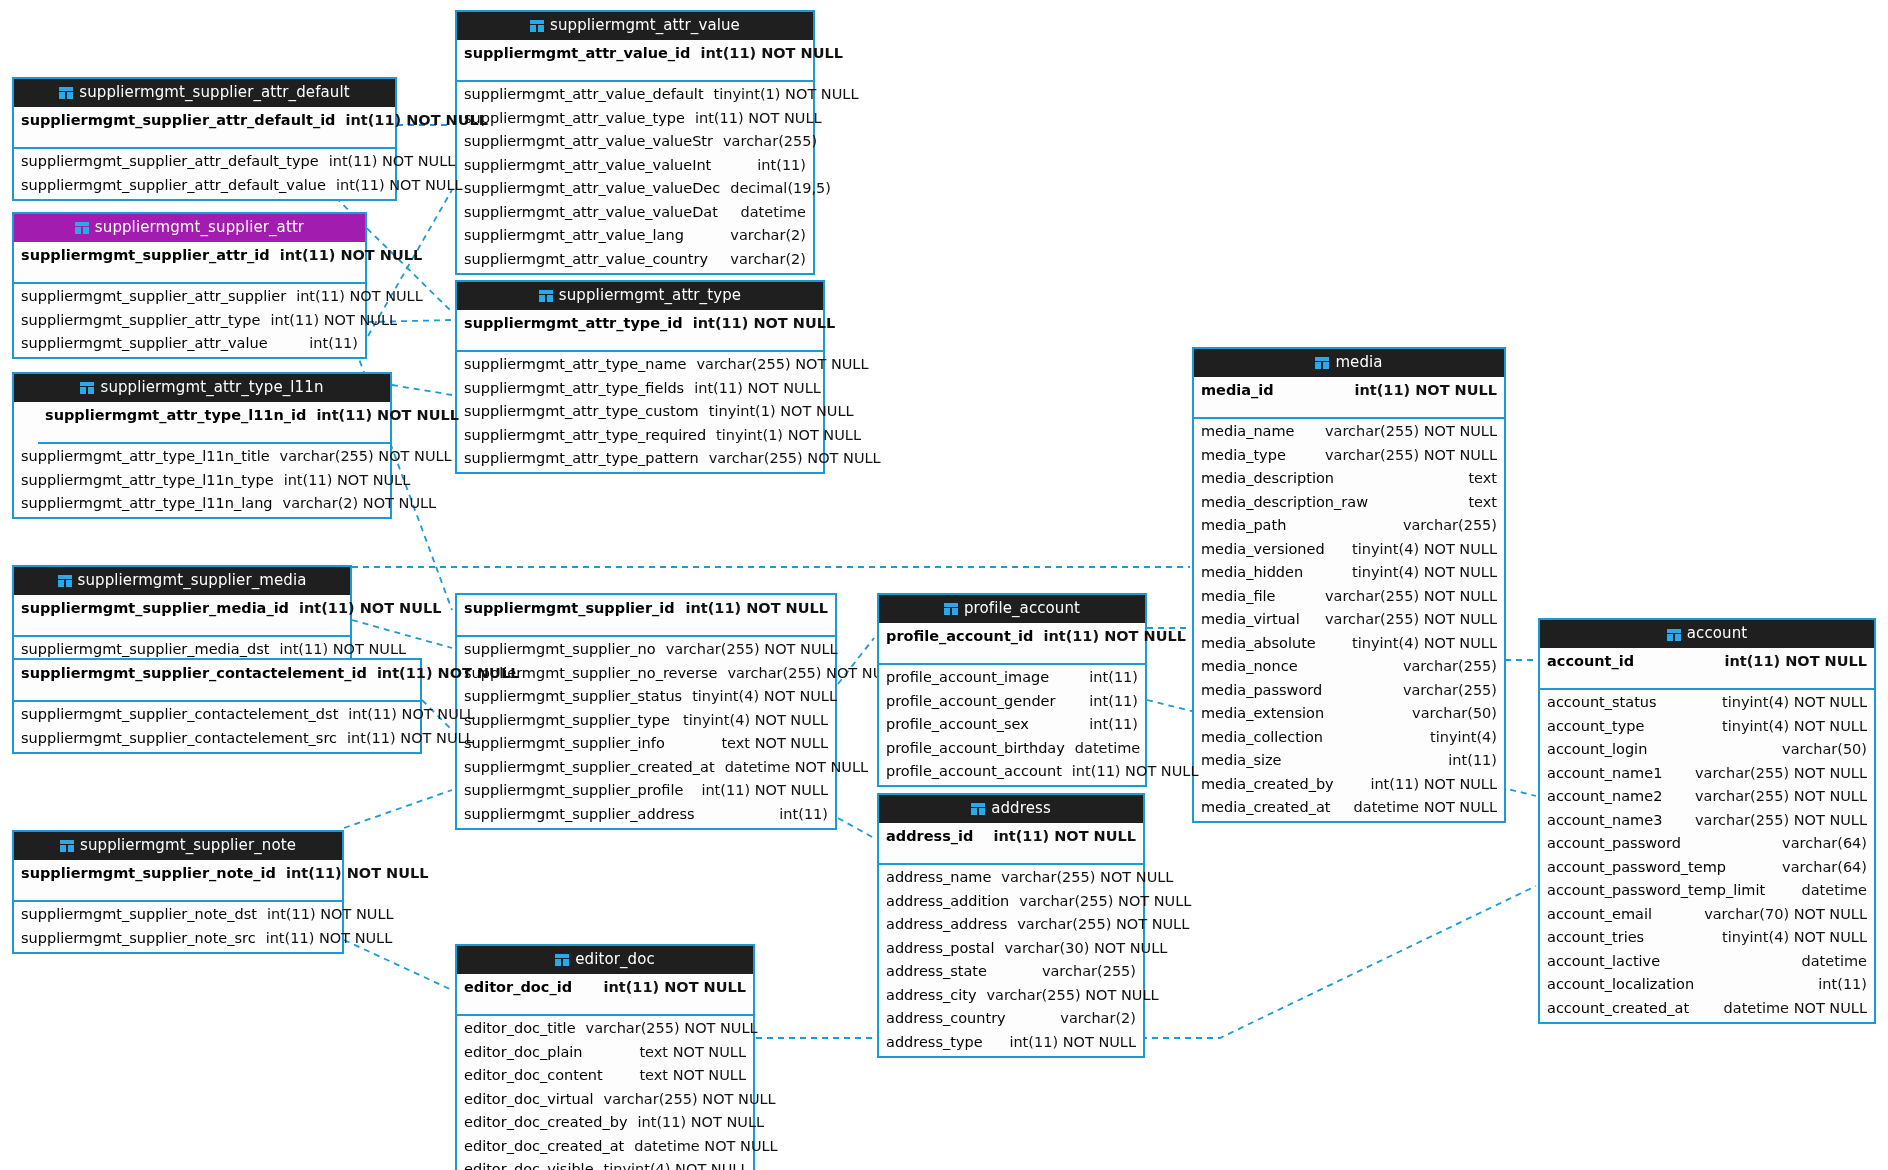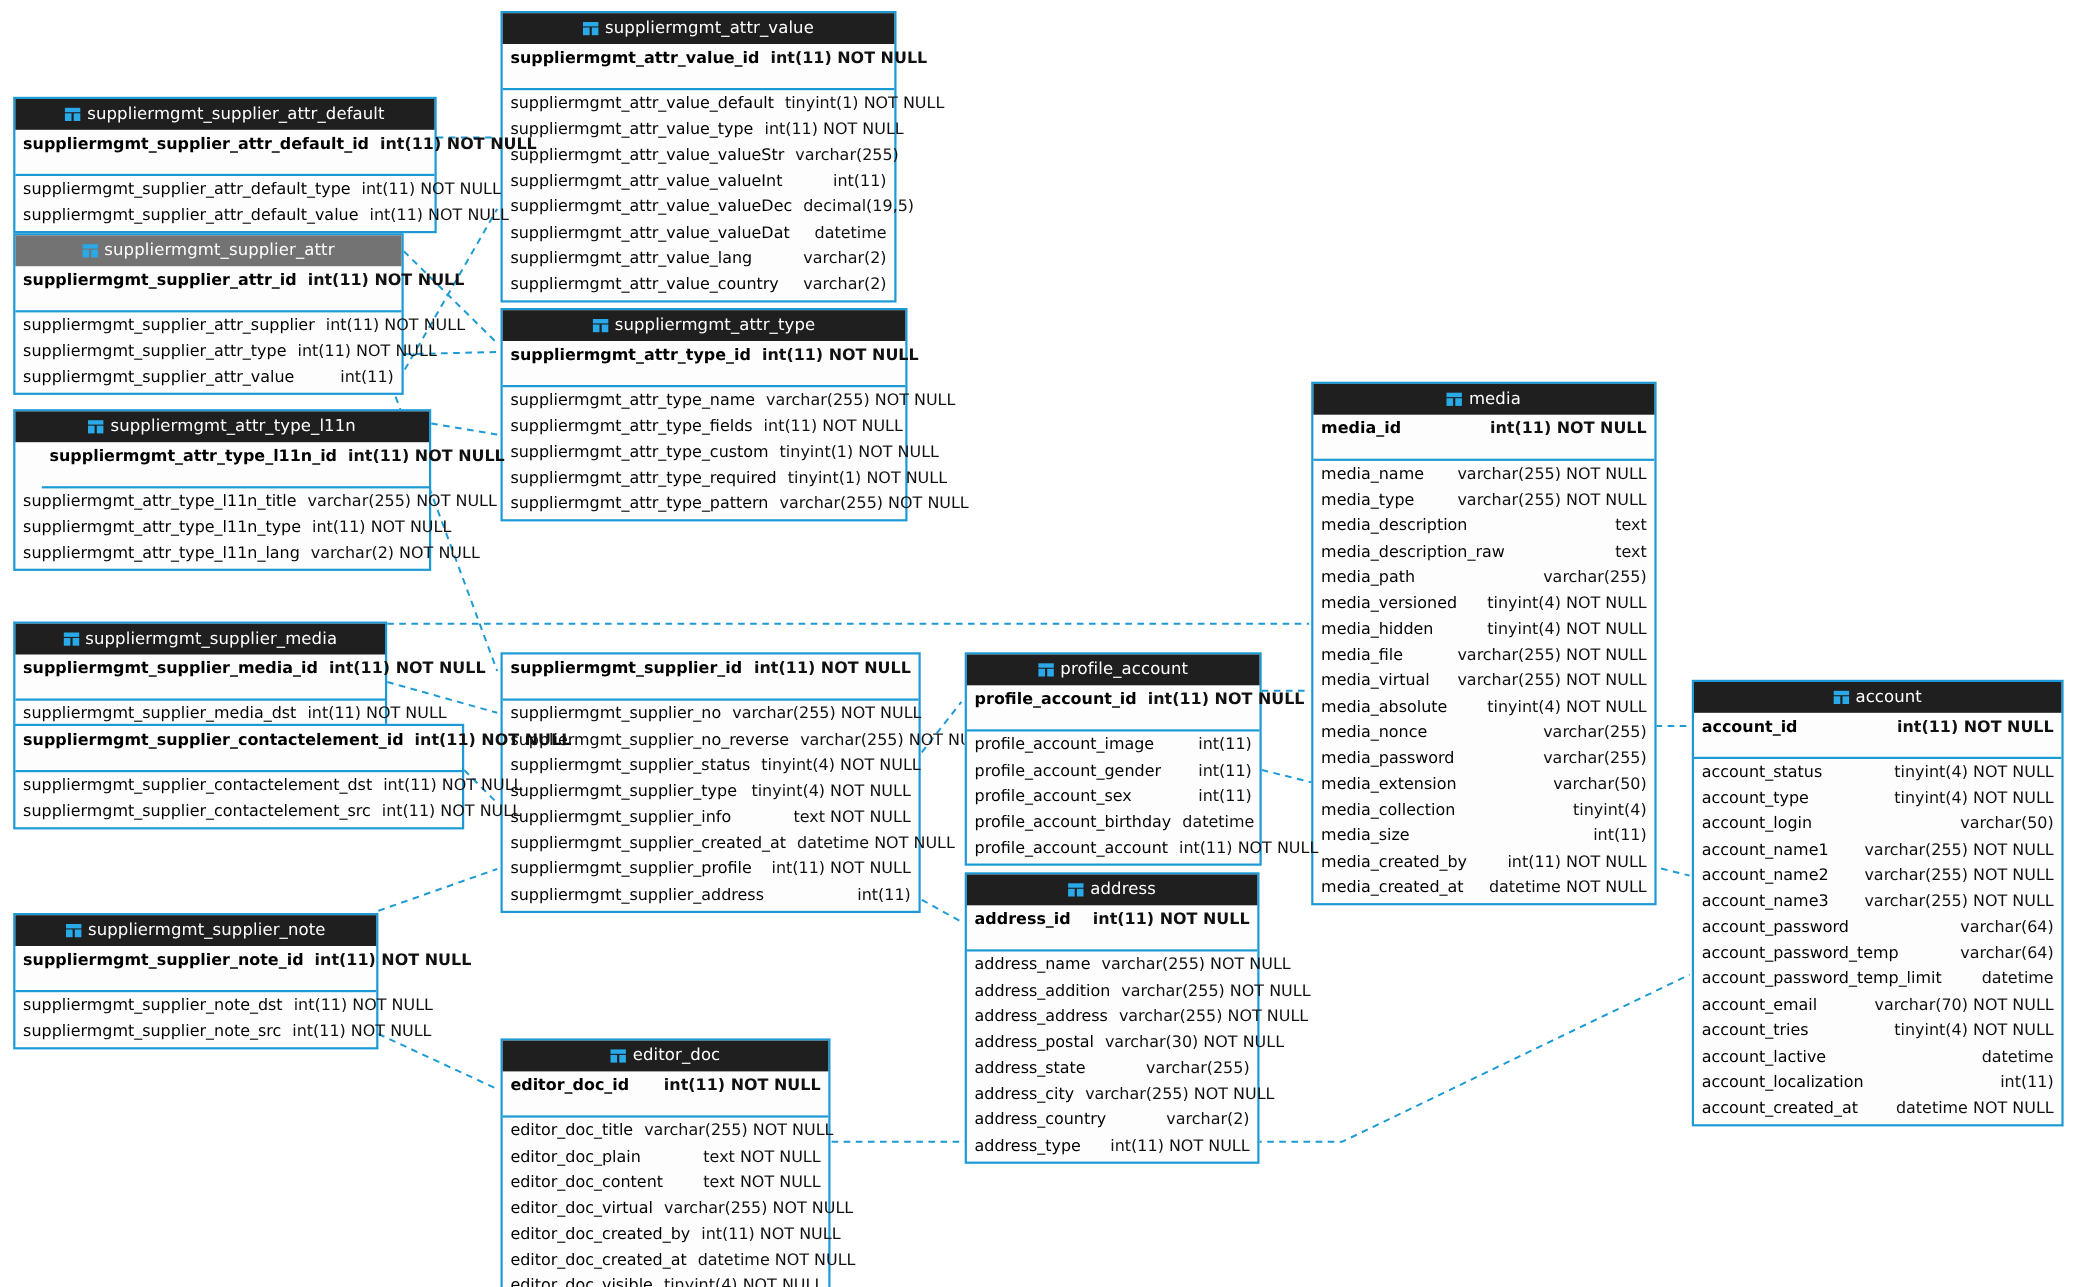--- a/index.html
+++ b/index.html
@@ -147,21 +147,21 @@
           <div class="row">
             <span class="fname">suppliermgmt_attr_value_lang</span>
             <span class="ftype">varchar(2)</span>
           </div>
           <div class="row">
             <span class="fname">suppliermgmt_attr_value_country</span>
             <span class="ftype">varchar(2)</span>
           </div>
         </div>
       </div>
-      <div class="entity" style="left: 12px; top: 77px; width: 385px; border-color: rgb(27, 154, 214); background: rgb(253, 253, 253); margin-top: 11px;">
+      <div class="entity" style="left: 12px; top: 77px; width: 385px; border-color: rgb(27, 154, 214); background: rgb(253, 253, 253);">
         <div class="ent-header" style="background: rgb(31, 31, 31); color: rgb(255, 255, 255);">
           <span class="tbl-icon">
             <i class="t" style="background: rgb(41, 169, 232);"></i>
             <i class="bl" style="background: rgb(41, 169, 232);"></i>
             <i class="br" style="background: rgb(41, 169, 232);"></i>
           </span>
           <span>suppliermgmt_supplier_attr_default</span>
         </div>
         <div class="ent-pk" style="border-bottom-color: rgb(27, 154, 214);">
           <div class="row">
@@ -174,21 +174,21 @@
             <span class="fname">suppliermgmt_supplier_attr_default_type</span>
             <span class="ftype">int(11) NOT NULL</span>
           </div>
           <div class="row">
             <span class="fname">suppliermgmt_supplier_attr_default_value</span>
             <span class="ftype">int(11) NOT NULL</span>
           </div>
         </div>
       </div>
       <div class="entity" style="left: 12px; top: 212px; width: 355px; border-color: rgb(27, 154, 214); background: rgb(253, 253, 253);">
-        <div class="ent-header" style="background: #737373; color: rgb(255, 255, 255);">
+        <div class="ent-header" style="background: #a21caf; color: rgb(255, 255, 255);">
           <span class="tbl-icon">
             <i class="t" style="background: rgb(41, 169, 232);"></i>
             <i class="bl" style="background: rgb(41, 169, 232);"></i>
             <i class="br" style="background: rgb(41, 169, 232);"></i>
           </span>
           <span>suppliermgmt_supplier_attr</span>
         </div>
         <div class="ent-pk" style="border-bottom-color: rgb(27, 154, 214);">
           <div class="row">
             <span class="fname">suppliermgmt_supplier_attr_id</span>
@@ -464,21 +464,21 @@
             <span class="fname">profile_account_birthday</span>
             <span class="ftype">datetime</span>
           </div>
           <div class="row">
             <span class="fname">profile_account_account</span>
             <span class="ftype">int(11) NOT NULL</span>
           </div>
         </div>
       </div>
       <div class="entity" style="left: 1538px; top: 618px; width: 338px; border-color: rgb(27, 154, 214); background: rgb(253, 253, 253);">
-        <div class="ent-header" style="background: rgb(31, 31, 31); color: rgb(255, 255, 255);">
+        <div class="ent-header" style="background: rgb(31, 31, 31); color: rgb(255, 255, 255); align-items: flex-end;">
           <span class="tbl-icon">
             <i class="t" style="background: rgb(41, 169, 232);"></i>
             <i class="bl" style="background: rgb(41, 169, 232);"></i>
             <i class="br" style="background: rgb(41, 169, 232);"></i>
           </span>
           <span>account</span>
         </div>
         <div class="ent-pk" style="border-bottom-color: rgb(27, 154, 214);">
           <div class="row">
             <span class="fname">account_id</span>

